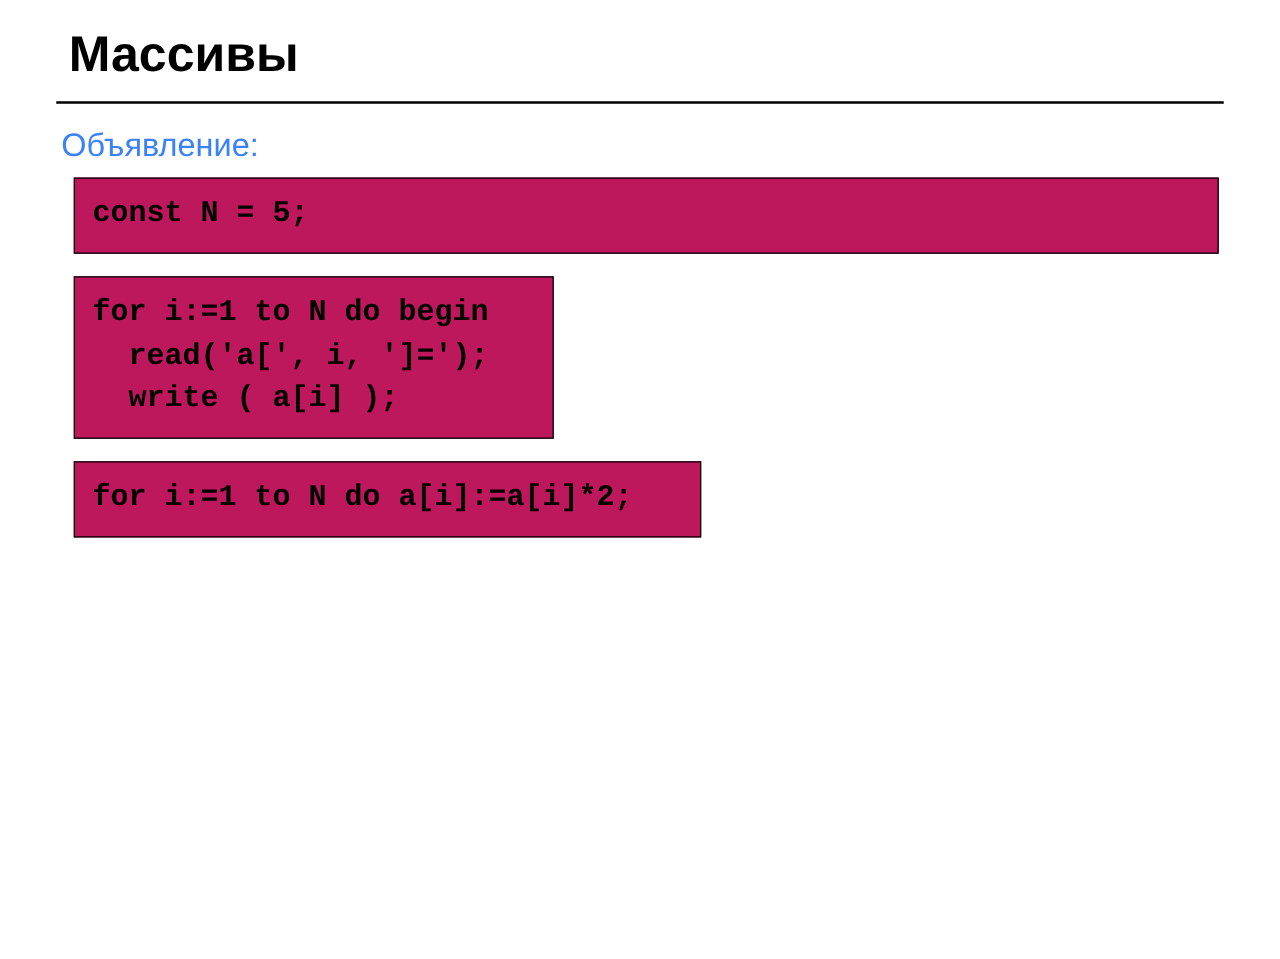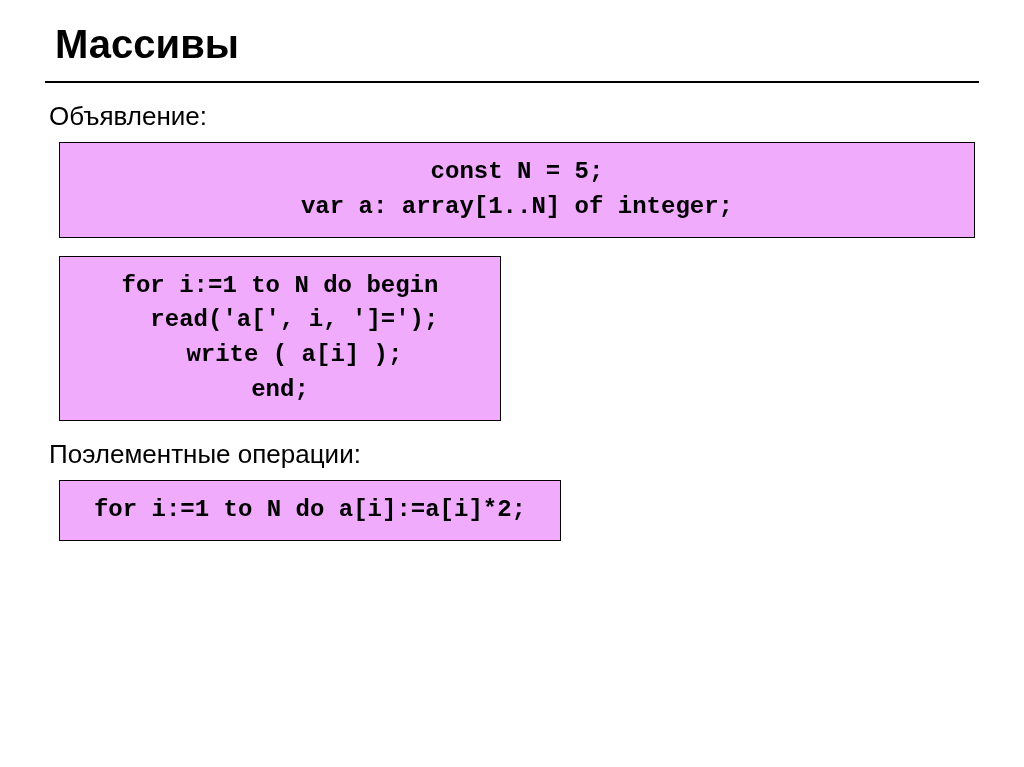--- a/index.html
+++ b/index.html
@@ -21,33 +21,32 @@
     color: #000;
     margin: 0 0 14px 10px;
   }
   .hr {
     border: none;
     border-top: 2px solid #000;
     margin: 0 0 18px 0;
   }
   .section-label {
     font-size: 26px;
-    color: #000000;
+    color: #3b82f6;
     margin: 0 0 10px 4px;
   }
   .codebox {
-    background: #f0abfc;
+    background: #be185d;
     border: 1.5px solid #000;
     padding: 12px 14px 12px 14px;
     margin: 0 0 18px 14px;
     box-sizing: border-box;
-    text-align: center;
   }
   .codebox.full { width: 916px; }
-  .codebox.w1   { width: 442px; }
+  .codebox.w1   { width: 384px; }
   .codebox.w2   { width: 502px; }
   .codeline {
     font-family: "Courier New", Courier, monospace;
     font-size: 24px;
     font-weight: bold;
     line-height: 1.45;
     white-space: pre;
     color: #000;
   }
 </style>
@@ -55,28 +54,25 @@
 <body>
 
 <div class="slide">
 
   <h1 class="title">Массивы</h1>
   <hr class="hr">
 
   <div class="section-label">Объявление:</div>
   <div class="codebox full">
     <div class="codeline">const N = 5;</div>
-    <div class="codeline">var a: array[1..N] of integer;</div>
   </div>
 
   <div class="codebox w1">
     <div class="codeline">for i:=1 to N do begin</div>
     <div class="codeline">  read('a[', i, ']=');</div>
     <div class="codeline">  write ( a[i] );</div>
-    <div class="codeline">end;</div>
   </div>
 
-  <div class="section-label">Поэлементные операции:</div>
   <div class="codebox w2">
     <div class="codeline">for i:=1 to N do a[i]:=a[i]*2;</div>
   </div>
 
 </div>
 
 </body></html>

